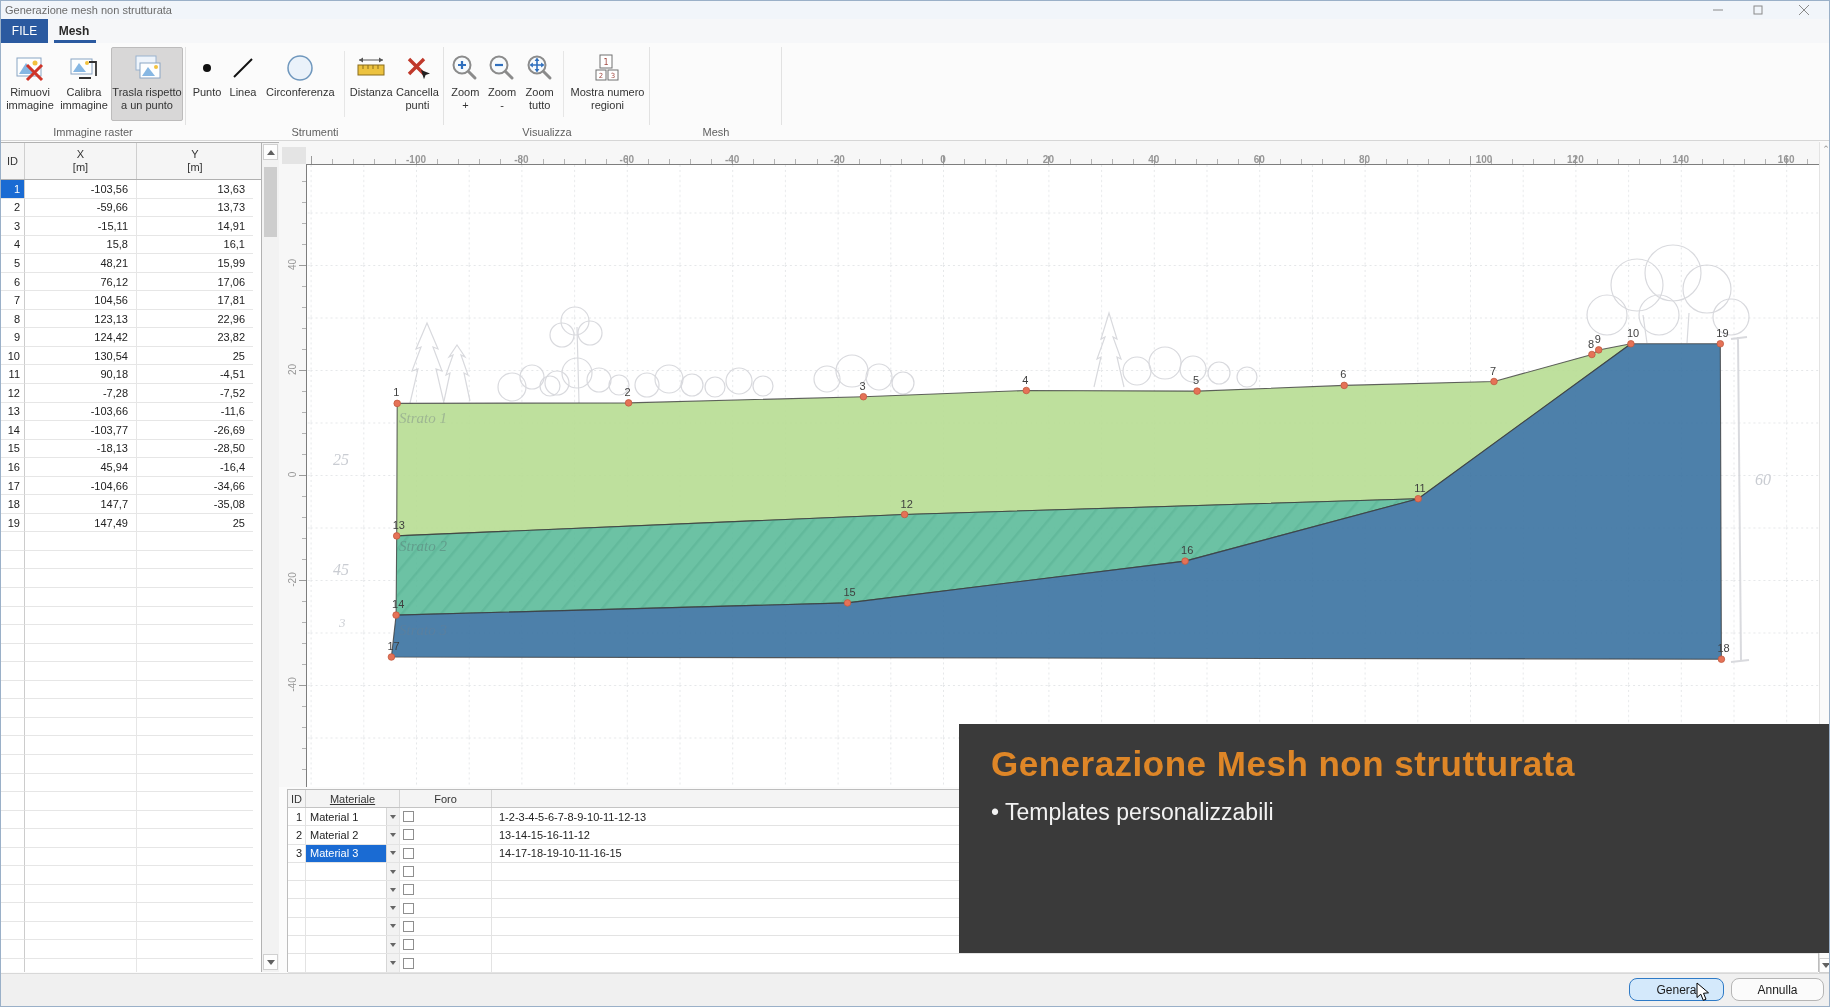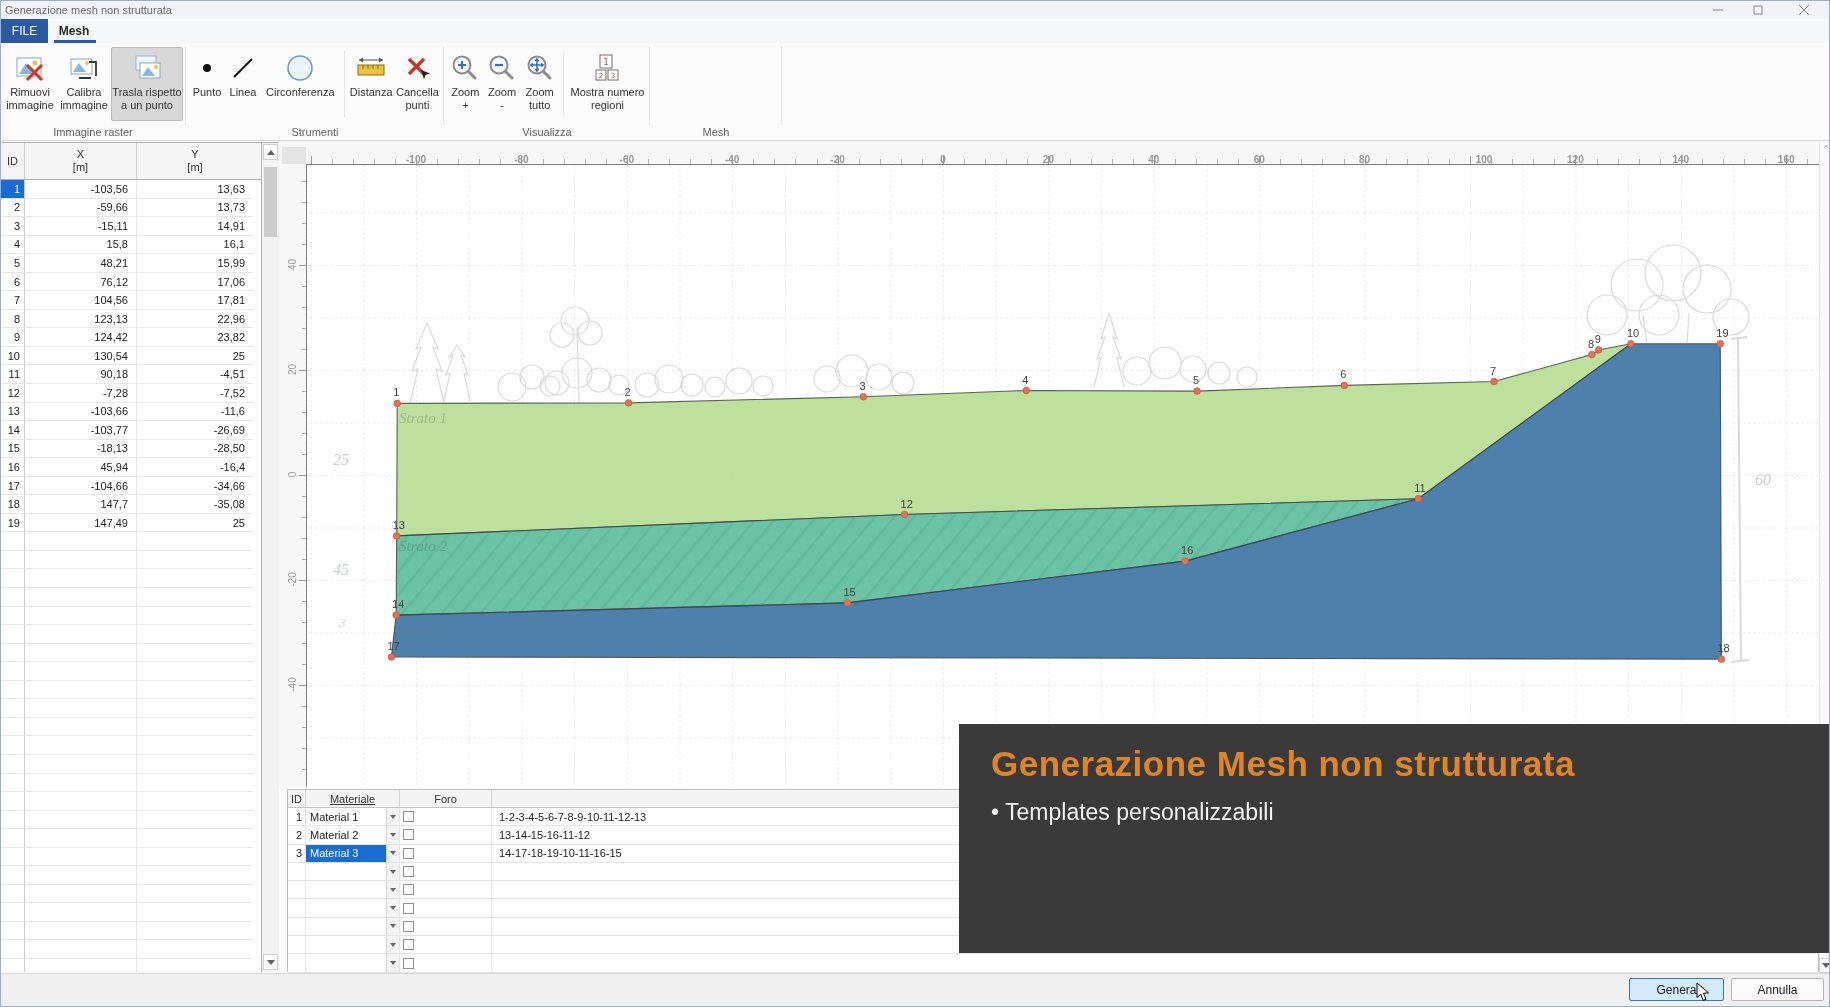--- a/index.html
+++ b/index.html
@@ -97,21 +97,21 @@
   
   #overlay { left:958px; top:723px; width:872px; height:229px; background:#3a3a3a; z-index:40; padding:20px 0 0 32px; }
   #overlay-title { font-size:35px; font-weight:600; letter-spacing:0.5px; }
   #overlay ul { list-style:none; margin-top:10px; }
   #overlay li { color:#f2f2f2; font-size:23px; line-height:37px; }
   #overlay li::before { content:"• "; }
 
   
   #footer { left:0; top:972px; width:1830px; height:35px; background:#f0f0f0; border-top:1px solid #d8d8d8; z-index:45; }
   .fbtn { position:absolute; top:4px; height:23px; display:flex; align-items:center; justify-content:center;
-          font-size:12px; color:#1a1a1a; border-radius:2px; }
+          font-size:12px; color:#1a1a1a; border-radius:8px; }
   #btn-genera { left:1628px; width:95px; background:#d4e9fb; border:1px solid #2e7ac6; }
   #btn-annulla { left:1730px; width:93px; background:#fbfbfb; border:1px solid #b5b5b5; }
   #cursor { left:1695px; top:981px; z-index:60; }
 </style>
 </head>
 <body>
 
 <div id="app">
 
   <div id="titlebar" class="abs">

